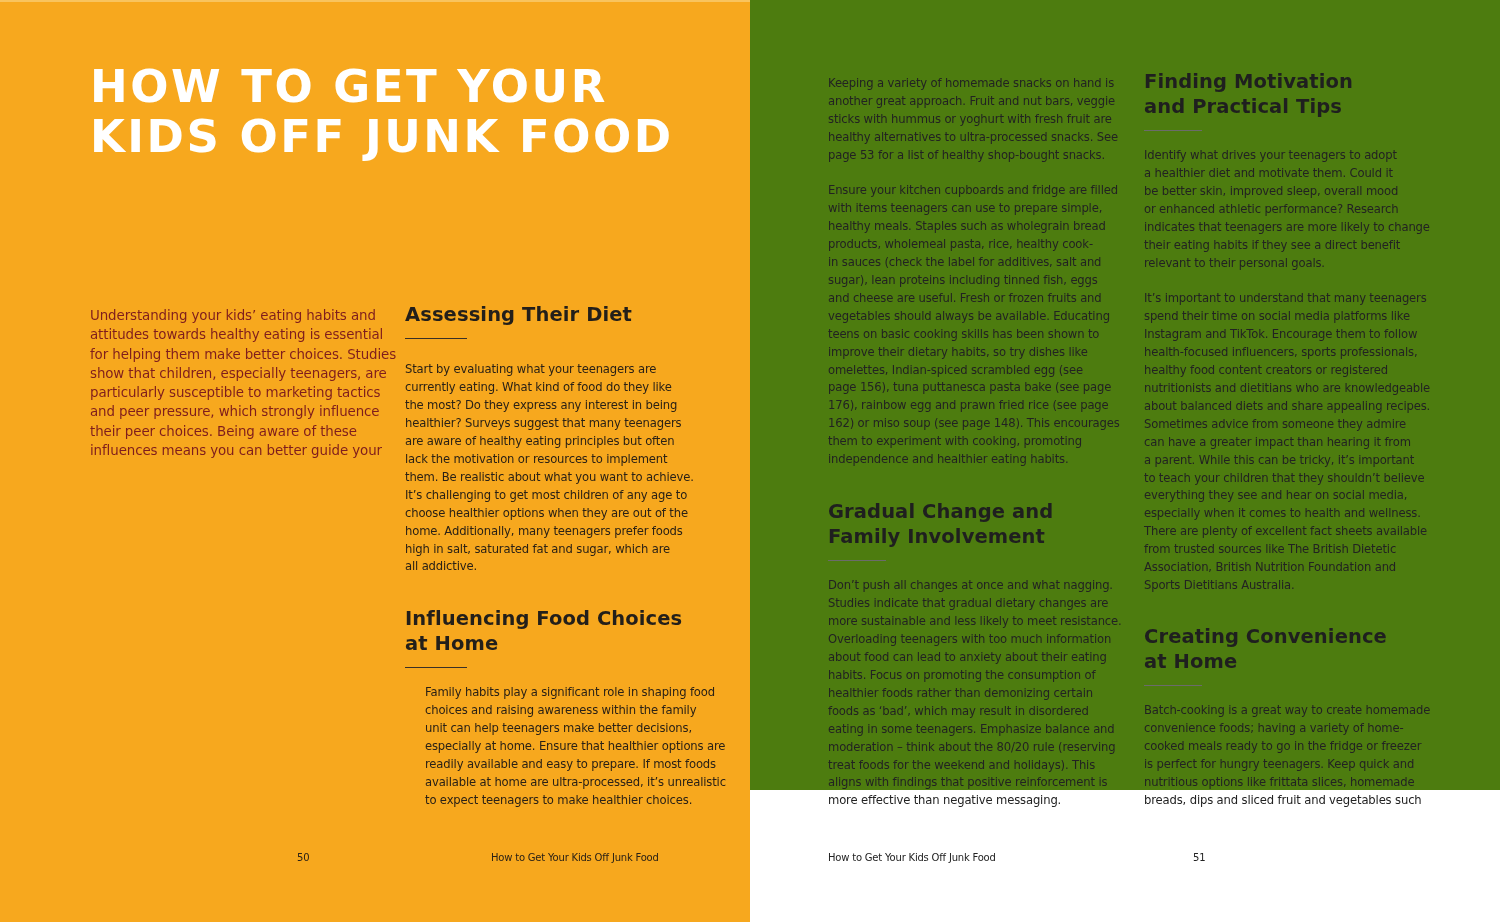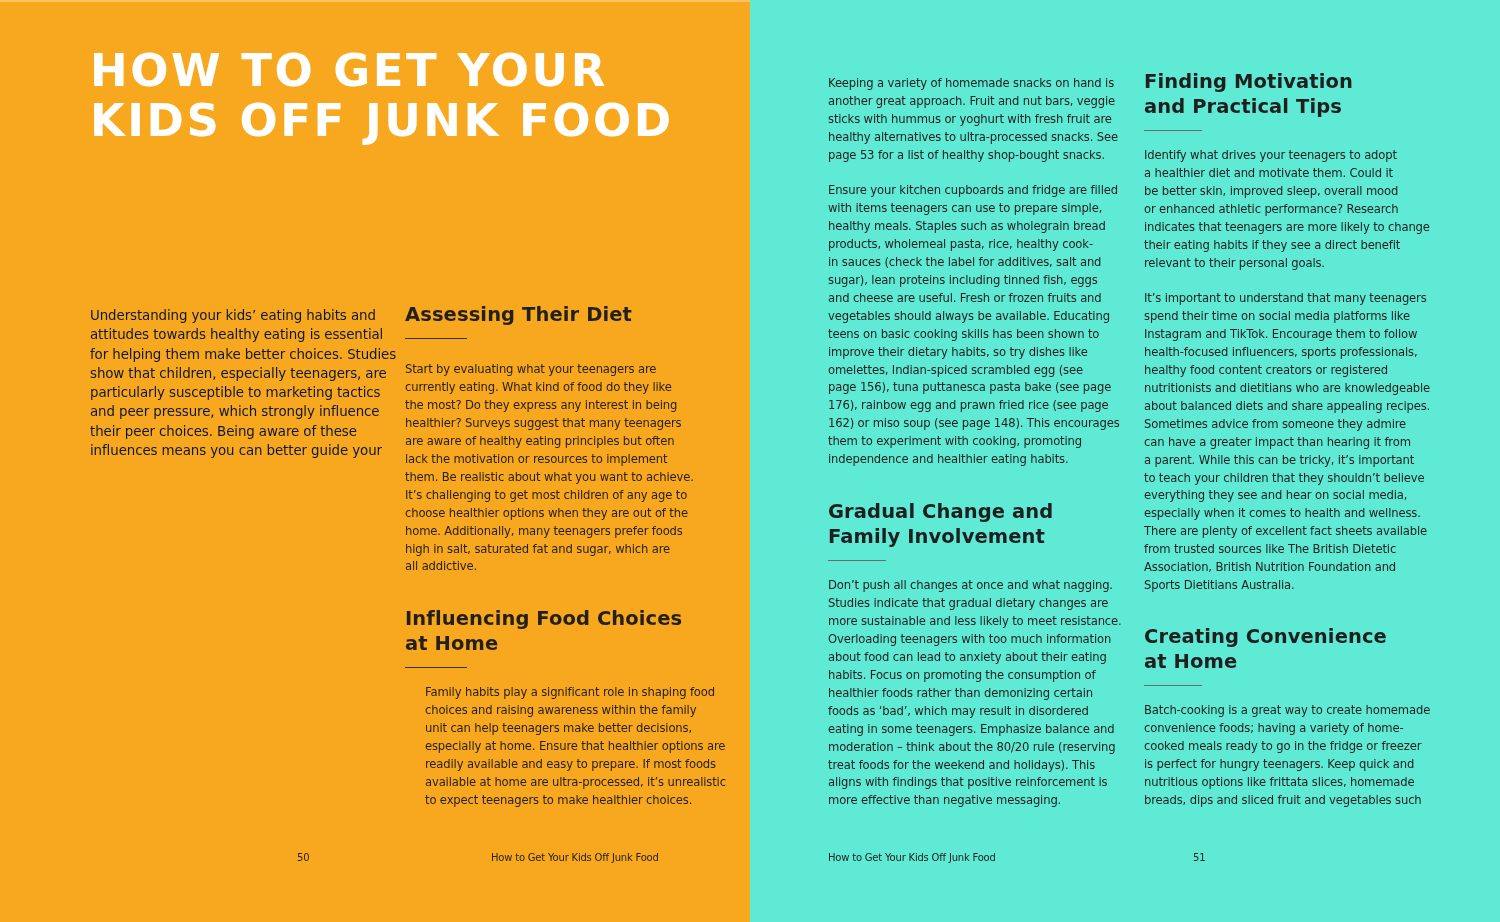--- a/index.html
+++ b/index.html
@@ -11,33 +11,33 @@
     }
     .page-left {
       position: absolute; left: 0; top: 0; width: 750px; height: 922px;
       background: #f7a81e;
     }
     .page-left::before {
       content: ""; position: absolute; left: 0; top: 0; width: 750px; height: 2px;
       background: #f9c45e;
     }
     .page-right {
-      position: absolute; left: 750px; top: 0; width: 750px; height: 922px;
-      background: #5eead4;
+      position: absolute; left: 750px; top: 0; width: 750px; height: 790px;
+      background: #4d7c0f;
     }
     .title {
-      position: absolute; left: 90px; top: 46px; margin: 0;
+      position: absolute; left: 90px; top: 62px; margin: 0;
       font-family: "DejaVu Sans", sans-serif; font-weight: bold;
       font-size: 45px; line-height: 50px; letter-spacing: 2.5px;
       color: #ffffff; text-transform: uppercase;
     }
     .title span { display: block; }
     .intro {
       position: absolute; left: 90px; top: 306px; width: 300px; margin: 0;
-      font-size: 13.4px; line-height: 19.3px; color: #0f172a;
+      font-size: 13.4px; line-height: 19.3px; color: #7f1d1d;
       letter-spacing: -0.1px;
     }
     .heading {
       position: absolute; margin: 0; font-weight: normal;
       font-size: 19.5px; line-height: 25px; color: #231f1a;
       letter-spacing: 0.1px;
     }
     .heading span { display: block; font-weight: bold; }
     .rule {
       position: absolute; width: 62px; height: 1px; background: #3a3026;

